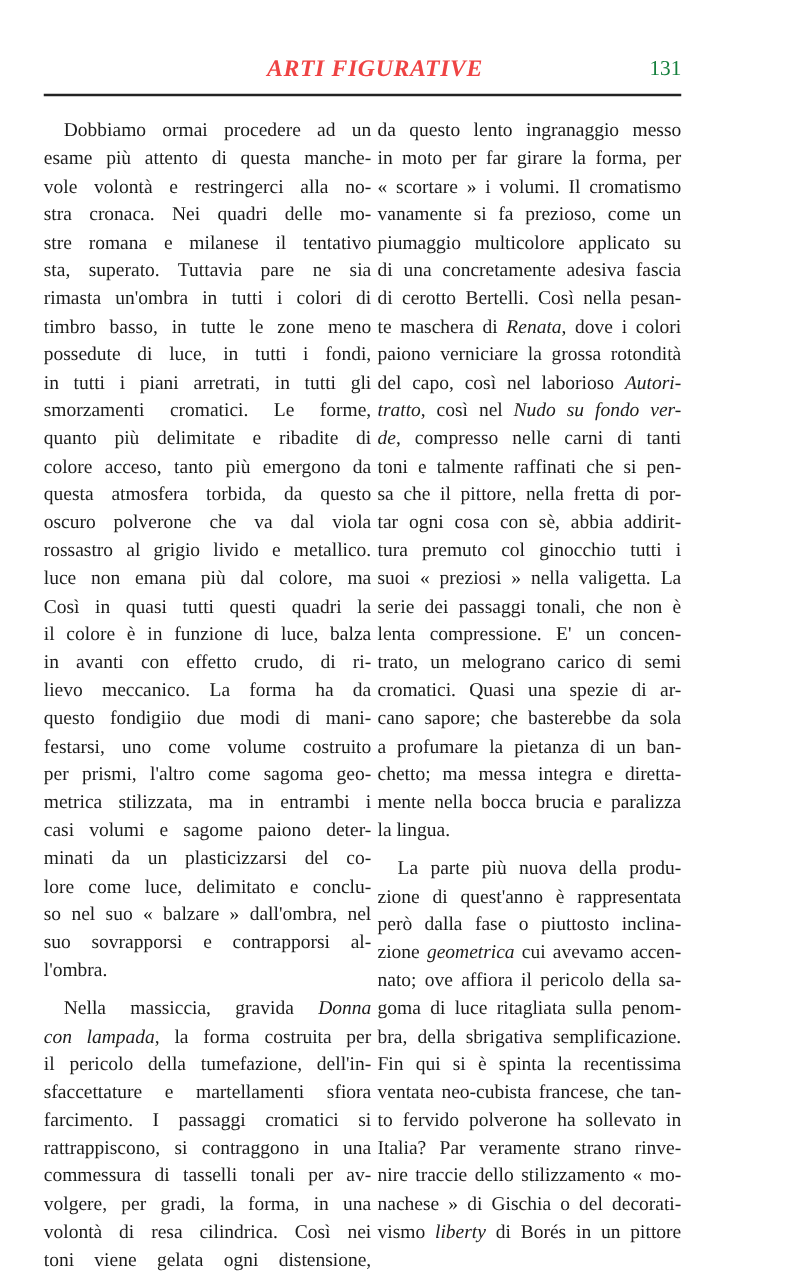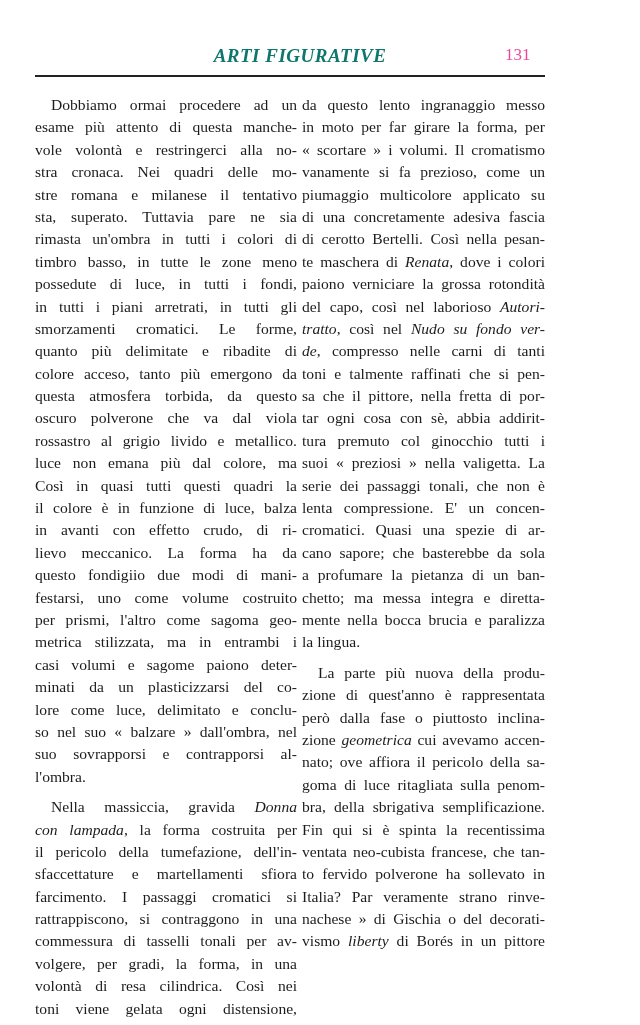--- a/index.html
+++ b/index.html
@@ -1,22 +1,22 @@
 <!DOCTYPE html>
 <html><head>
 <meta charset="utf-8">
 <style>
   html, body { margin:0; padding:0; background:#ffffff; }
   body { width:640px; height:1025px; position:relative; overflow:hidden;
          font-family:"DejaVu Serif","Liberation Serif",serif; color:#1a1a1a; }
   .header-title { position:absolute; left:0; width:600px; top:45px; text-align:center;
          font-family:"Liberation Serif",serif; font-style:italic; font-weight:bold;
-         font-size:19px; letter-spacing:0.5px; color:#0f766e; }
-  .page-number { position:absolute; left:505px; top:45px; width:40px; 
-         font-family:"Liberation Serif",serif; font-size:17px; color:#ec4899; }
+         font-size:19px; letter-spacing:0.5px; color:#ef4444; }
+  .page-number { position:absolute; left:505px; top:45px; width:40px; text-align:right;
+         font-family:"Liberation Serif",serif; font-size:17px; color:#15803d; }
   .rule { position:absolute; left:35px; top:75px; width:510px; height:2px; background:#222; }
   .column { position:absolute; top:94px; font-family:"Liberation Serif",serif;
          font-size:15.6px; line-height:22.4px; color:#1c1c1c; }
   .col-left { left:35px; width:262px; }
   .col-right { left:302px; width:243px; }
   .line { display:block; height:22.4px; white-space:nowrap; text-align:justify;
           text-align-last:justify; }
   .line.last { text-align-last:left; }
   .line.indent { padding-left:16px; }
   .para-gap { display:block; height:8px; }
@@ -88,33 +88,35 @@
     <span class="line"><span>del capo, così nel laborioso </span><span class="it">Autori-</span></span>
     <span class="line"><span class="it">tratto</span><span>, così nel </span><span class="it">Nudo su fondo ver-</span></span>
     <span class="line"><span class="it">de</span><span>, compresso nelle carni di tanti</span></span>
     <span class="line">toni e talmente raffinati che si pen-</span>
     <span class="line">sa che il pittore, nella fretta di por-</span>
     <span class="line">tar ogni cosa con sè, abbia addirit-</span>
     <span class="line">tura premuto col ginocchio tutti i</span>
     <span class="line">suoi « preziosi » nella valigetta. La</span>
     <span class="line">serie dei passaggi tonali, che non è</span>
     <span class="line">lenta compressione. E' un concen-</span>
+    <span class="line">trato, un melograno carico di semi</span>
     <span class="line">cromatici. Quasi una spezie di ar-</span>
     <span class="line">cano sapore; che basterebbe da sola</span>
     <span class="line">a profumare la pietanza di un ban-</span>
     <span class="line">chetto; ma messa integra e diretta-</span>
     <span class="line">mente nella bocca brucia e paralizza</span>
     <span class="line last">la lingua.</span>
     <span class="para-gap"></span>
     <span class="line indent">La parte più nuova della produ-</span>
     <span class="line">zione di quest'anno è rappresentata</span>
     <span class="line">però dalla fase o piuttosto inclina-</span>
     <span class="line"><span>zione </span><span class="it">geometrica</span><span> cui avevamo accen-</span></span>
     <span class="line">nato; ove affiora il pericolo della sa-</span>
     <span class="line">goma di luce ritagliata sulla penom-</span>
     <span class="line">bra, della sbrigativa semplificazione.</span>
     <span class="line">Fin qui si è spinta la recentissima</span>
     <span class="line">ventata neo-cubista francese, che tan-</span>
     <span class="line">to fervido polverone ha sollevato in</span>
     <span class="line">Italia? Par veramente strano rinve-</span>
+    <span class="line">nire traccie dello stilizzamento « mo-</span>
     <span class="line">nachese » di Gischia o del decorati-</span>
     <span class="line"><span>vismo </span><span class="it">liberty</span><span> di Borés in un pittore</span></span>
   </div>
 
 </body></html>

